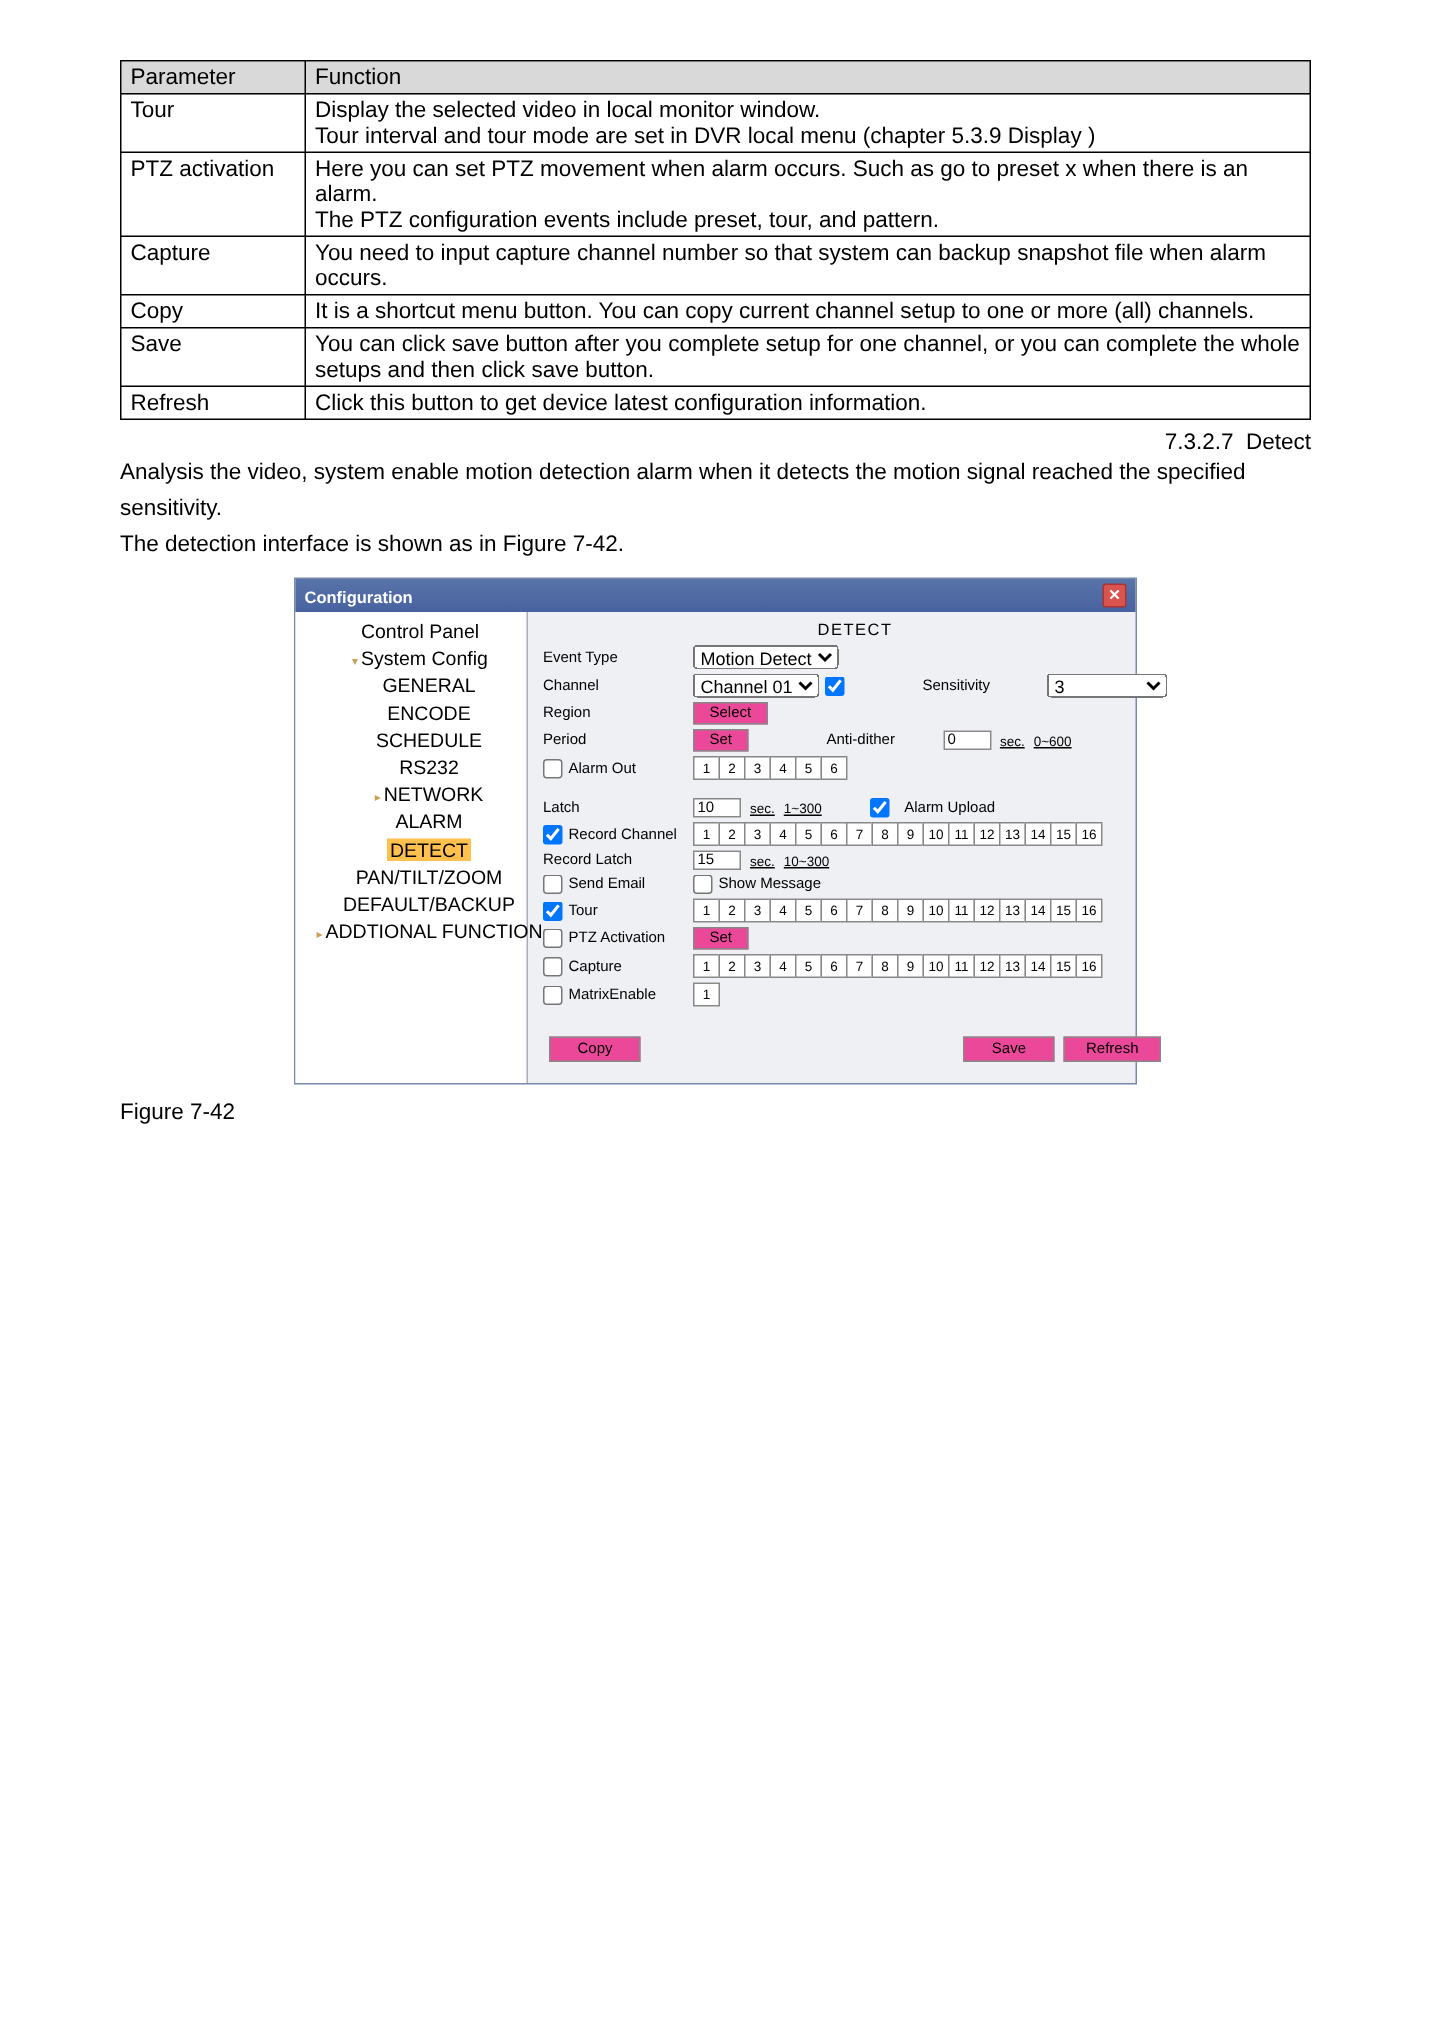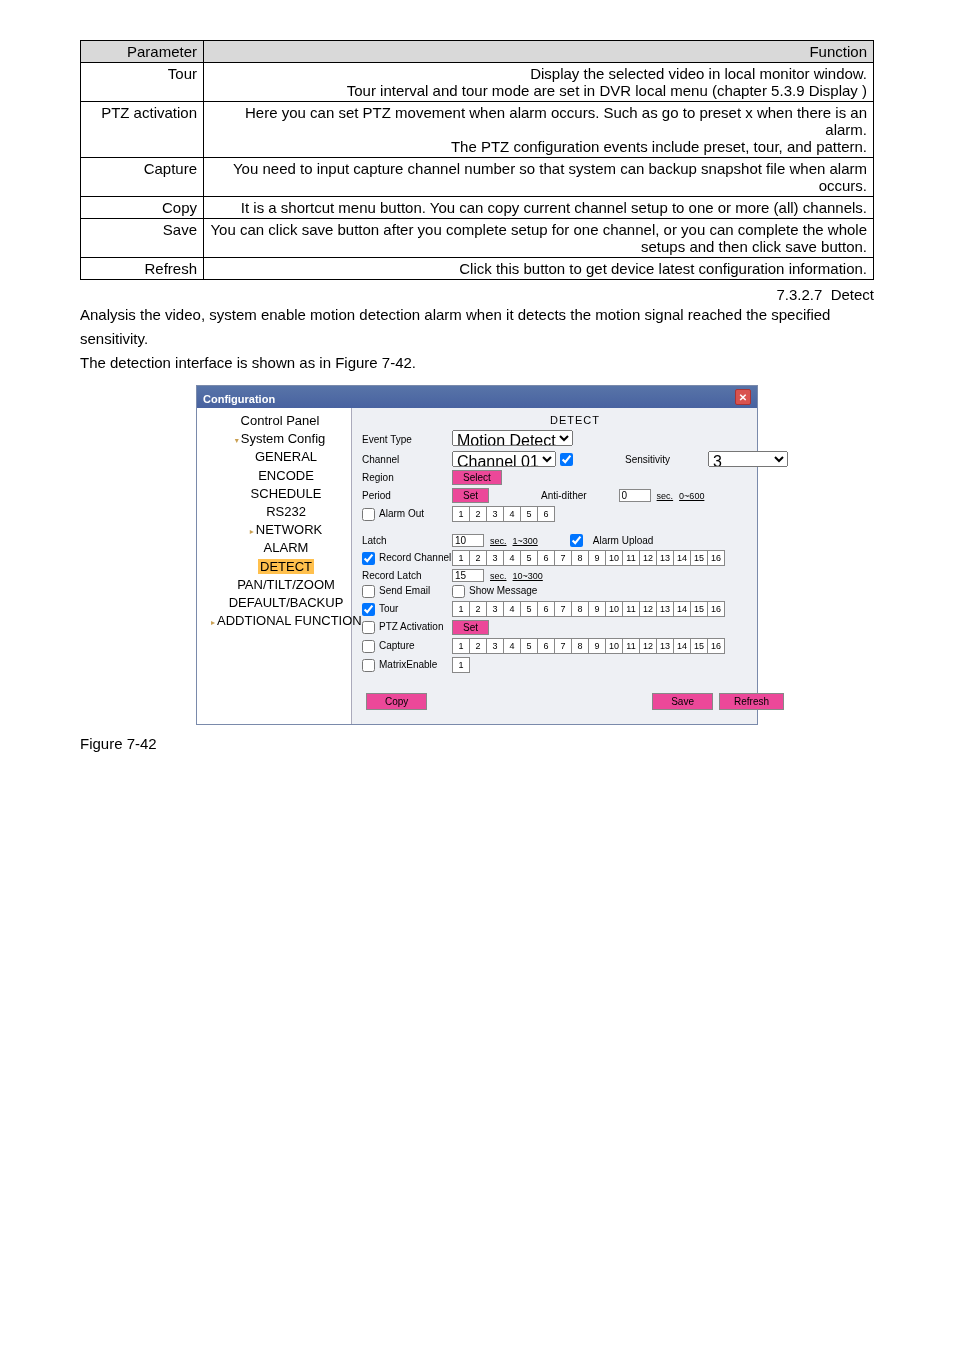--- a/index.html
+++ b/index.html
@@ -13,21 +13,21 @@
     box-sizing: border-box;
   }
   table.param-table {
     border-collapse: collapse;
     width: 100%;
     margin-bottom: 6px;
   }
   table.param-table th, table.param-table td {
     border: 1px solid #000;
     padding: 2px 6px;
-    text-align: right;
+    text-align: left;
     vertical-align: top;
     font-size: 15px;
   }
   table.param-table th {
     background: #d9d9d9;
     font-weight: normal;
   }
   .section-num { font-size: 15px; text-align: right; }
   .body-text { line-height: 1.6; }
   .config-window {
@@ -70,21 +70,21 @@
   .tree li { white-space: nowrap; }
   .folder::before { content:"▸"; color:#caa052; margin-right:2px; font-size:8px;}
   .folder-open::before { content:"▾"; color:#caa052; margin-right:2px; font-size:8px;}
   .selected { background:#ffc04d; padding:0 2px; }
   .form-area {
     flex:1;
     padding: 6px 10px;
     position: relative;
   }
   .form-title { text-align:center; font-size:11px; margin-bottom:4px; letter-spacing:1px;}
-  .row { display:flex; align-items:center; margin:3px 0; }
+  .row { display:flex; align-items:center; margin:3px 0;gap:10px; }
   .lbl { width: 90px; }
   .ctl select { font-size:10px; }
   .btn-small {
     font-size:10px; padding: 1px 10px; background:#ec4899;
     border:1px solid #888;
   }
   .chgrid { display:flex; }
   .chgrid span {
     border:1px solid #888; width:16px; height:14px;
     display:flex;align-items:center;justify-content:center;
@@ -92,21 +92,21 @@
   }
   .bottom-btns {
     display:flex; justify-content: space-between;
     margin: 20px 4px 8px 4px;
   }
   .bottom-btns .right { display:flex; gap:6px;}
   .figcap { text-align:left; margin-top:10px; font-size:15px;}
   input[type=checkbox]{ margin:0 4px 0 0; vertical-align:middle;}
   .tiny { font-size:9px;text-decoration:underline; }
   .num-input { width:26px; font-size:10px; text-align:left; }
-  select.sel { font-size:16px; height:16px;}
+  select.sel { font-size:12px; height:16px;}
   .winbox { border:1px solid #888; background:#fff; font-size:10px; padding:0 2px;}
 </style>
 </head>
 <body>
 
 <table class="param-table">
   <thead>
     <tr>
       <th style="width:110px">Parameter</th>
       <th>Function</th>

